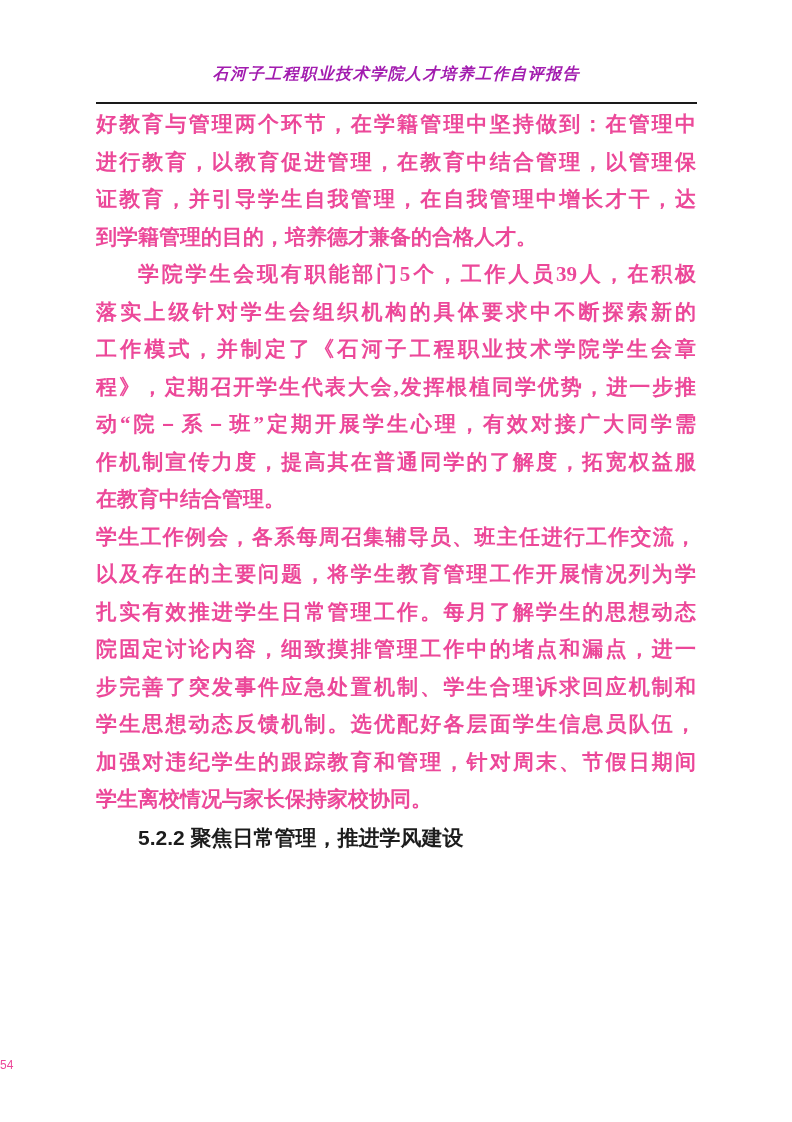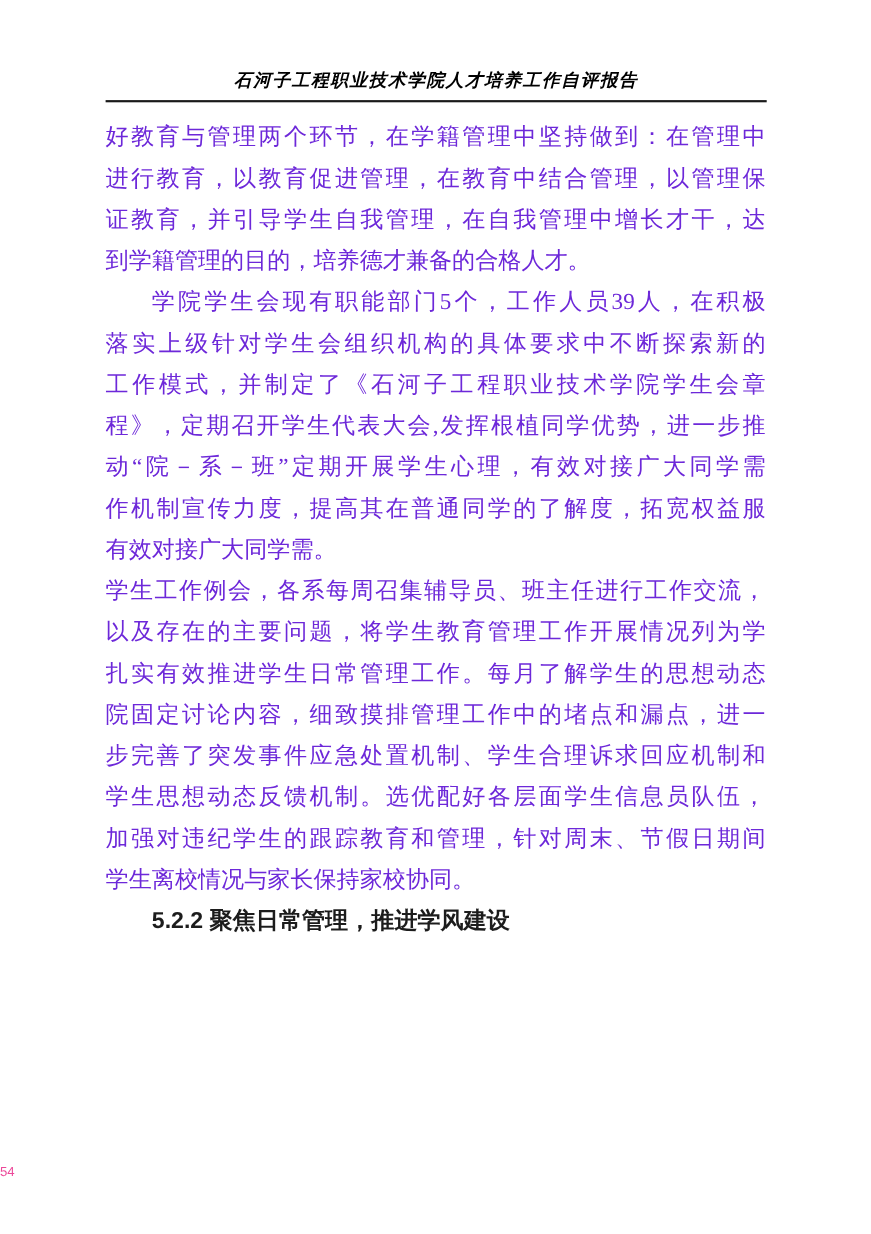--- a/index.html
+++ b/index.html
@@ -23,43 +23,44 @@
     width: 601px;
     text-align: center;
   }
   .header-title {
     display: block;
     font-size: 16px;
     line-height: 24px;
     font-weight: bold;
     font-style: italic;
     letter-spacing: 1.5px;
-    color: #000000;
-    padding-bottom: 5px;
+    color: #a21caf;
+    padding-bottom: 16px;
   }
   .header-rule {
     height: 0;
     border-bottom: 2px solid #1a1a1a;
   }
   .doc-body {
     position: absolute;
     left: 96px;
     top: 106px;
     width: 600px;
     font-size: 21px;
     line-height: 37.5px;
   }
   .line {
     height: 37.5px;
     overflow: hidden;
     text-align: justify;
     text-align-last: justify;
     text-justify: inter-character;
     white-space: nowrap;
-    color: #6d28d9;
+    color: #ec4899;
+    font-weight: bold;
   }
   .line.last {
     text-align-last: left;
   }
   .line.indent {
     text-indent: 42px;
   }
   .line.heading {
     font-weight: bold;
     font-family: Liberation Sans, sans-serif;
@@ -96,21 +97,21 @@
       <div class="line last">到学籍管理的目的，培养德才兼备的合格人才。</div>
     </div>
 
     <div>
       <div class="line indent">学院学生会现有职能部门5个，工作人员39人，在积极</div>
       <div class="line">落实上级针对学生会组织机构的具体要求中不断探索新的</div>
       <div class="line">工作模式，并制定了《石河子工程职业技术学院学生会章</div>
       <div class="line">程》，定期召开学生代表大会,发挥根植同学优势，进一步推</div>
       <div class="line">动“院－系－班”定期开展学生心理，有效对接广大同学需</div>
       <div class="line">作机制宣传力度，提高其在普通同学的了解度，拓宽权益服</div>
-      <div class="line last">有效对接广大同学需。</div>
+      <div class="line last">在教育中结合管理。</div>
     </div>
 
     <div>
       <div class="line">学生工作例会，各系每周召集辅导员、班主任进行工作交流，</div>
       <div class="line">以及存在的主要问题，将学生教育管理工作开展情况列为学</div>
       <div class="line">扎实有效推进学生日常管理工作。每月了解学生的思想动态</div>
       <div class="line">院固定讨论内容，细致摸排管理工作中的堵点和漏点，进一</div>
       <div class="line">步完善了突发事件应急处置机制、学生合理诉求回应机制和</div>
       <div class="line">学生思想动态反馈机制。选优配好各层面学生信息员队伍，</div>
       <div class="line">加强对违纪学生的跟踪教育和管理，针对周末、节假日期间</div>

